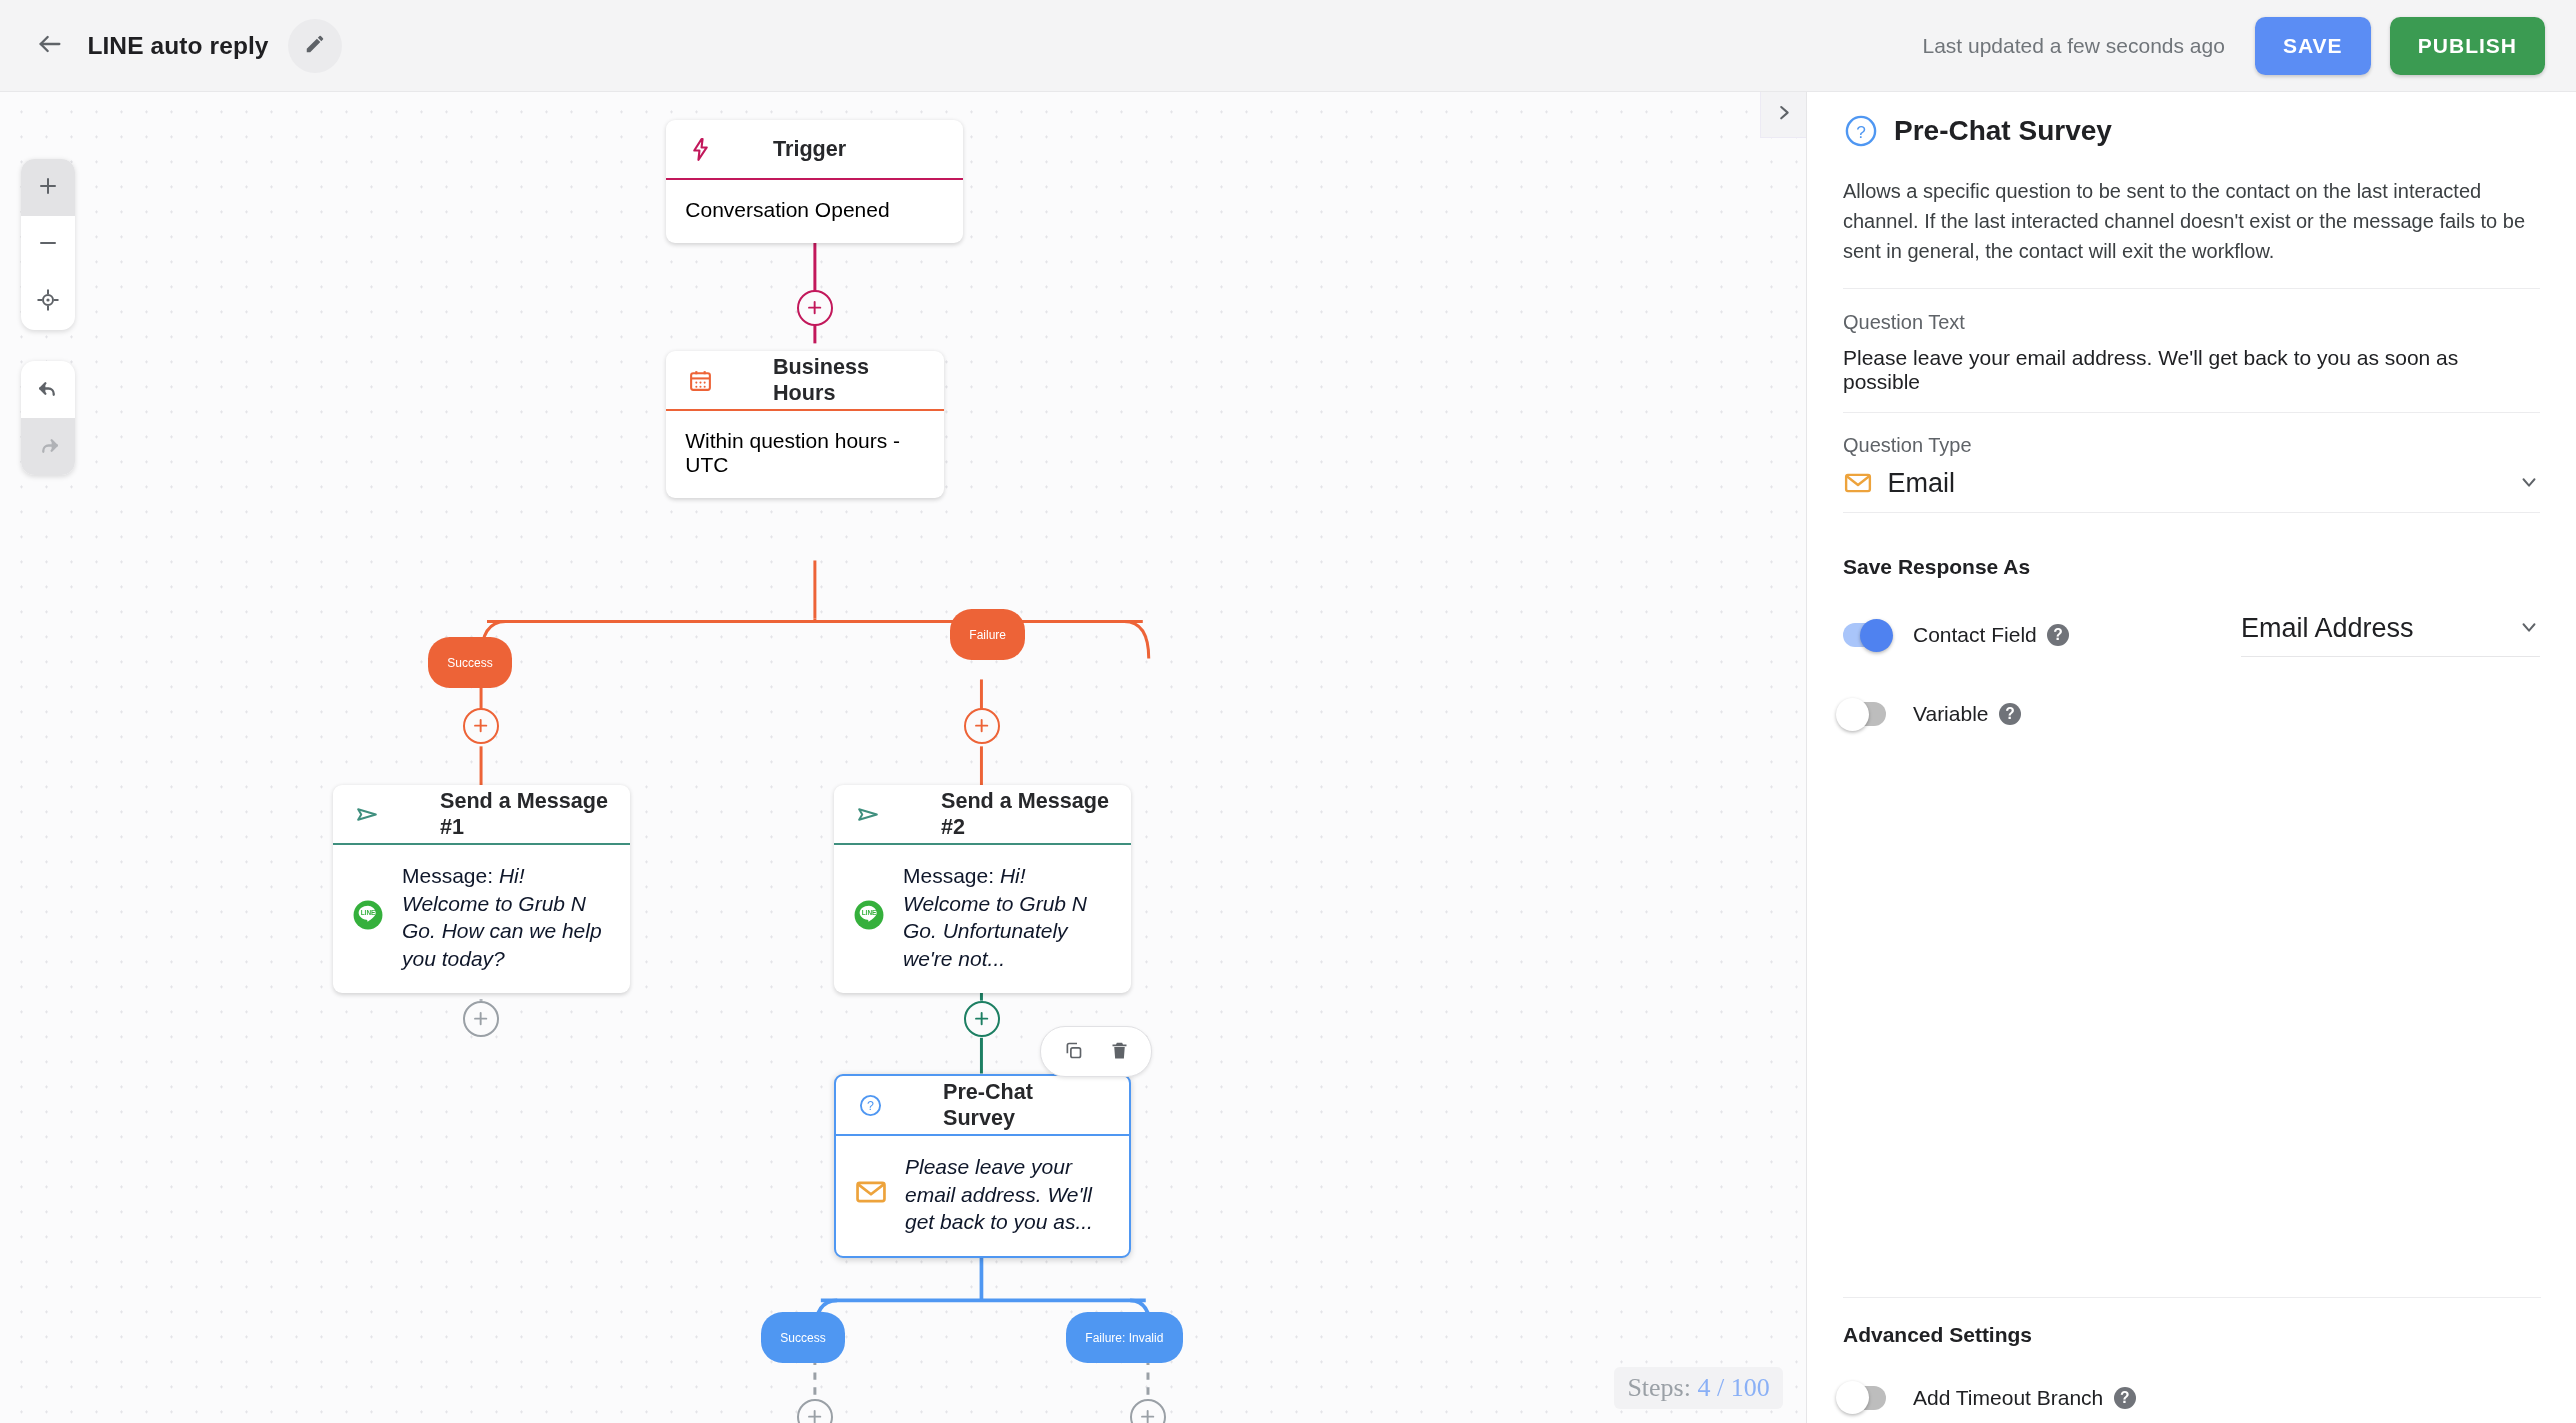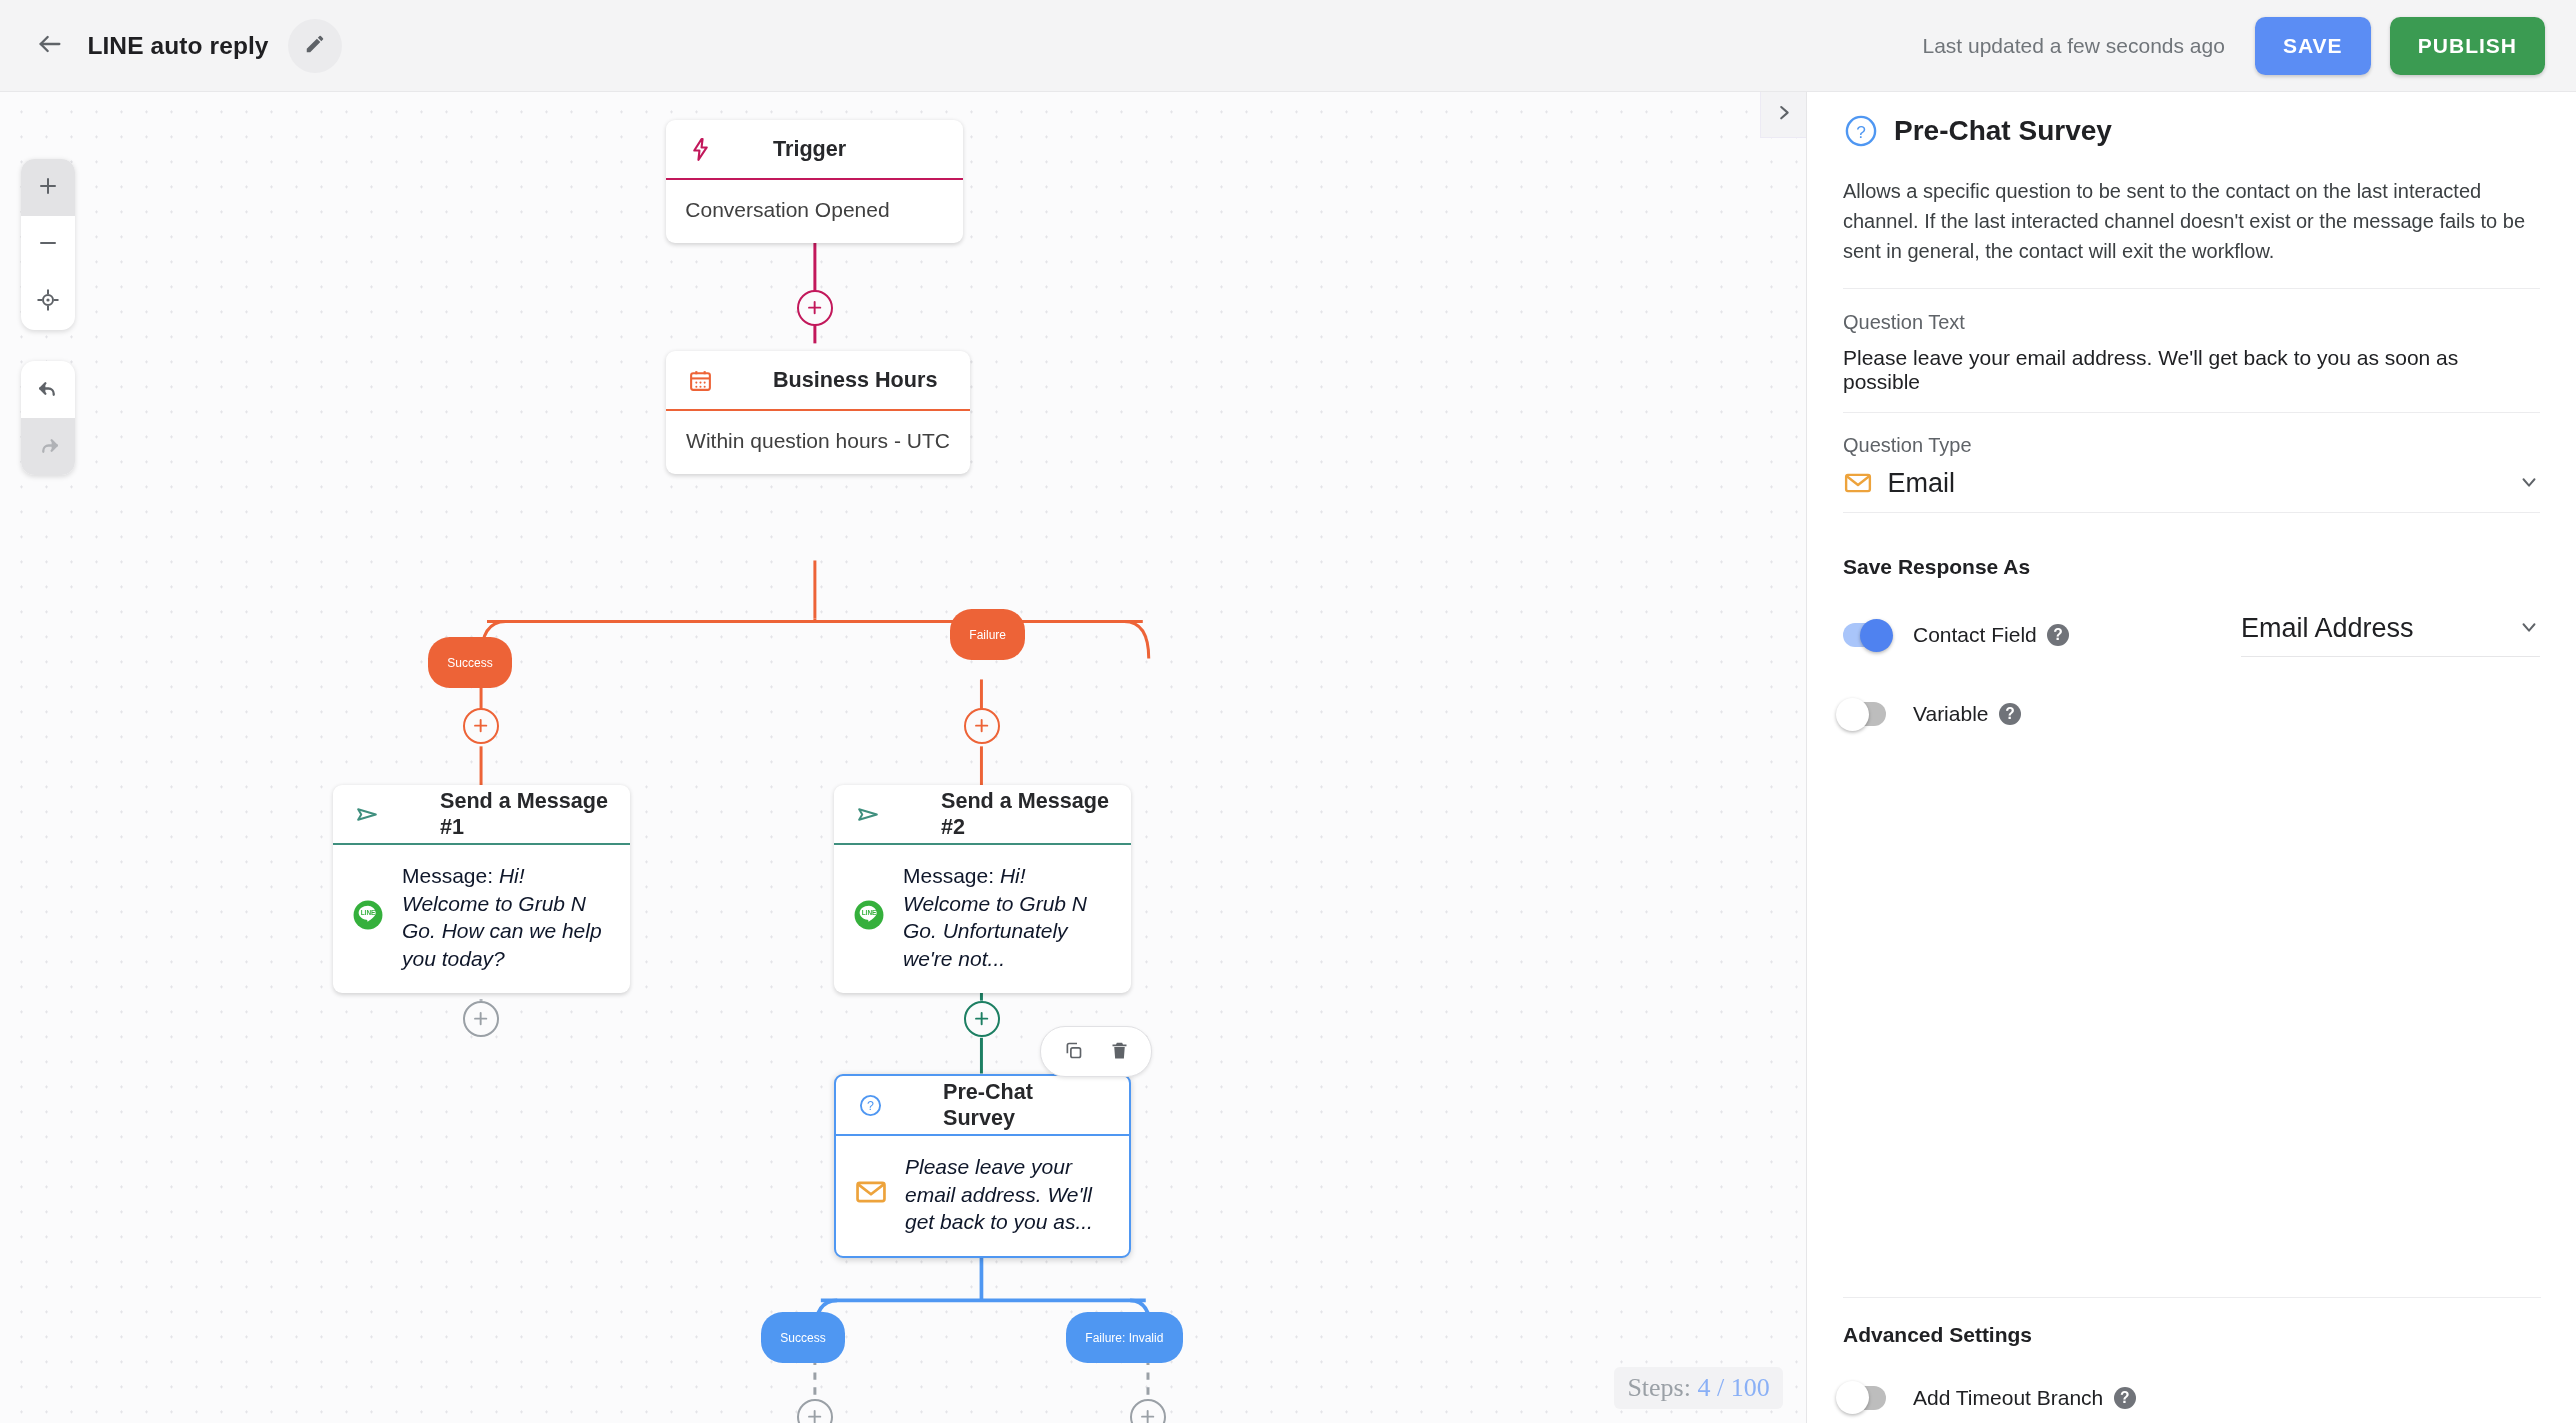--- a/index.html
+++ b/index.html
@@ -104,21 +104,21 @@
     display: flex; align-items: center; justify-content: center; flex: none;
   }
   .node-title { font-size: 21.6px; font-weight: 700; color: #27282b; }
   .node-rule { height: 2.2px; width: 100%; }
   .node-body {
     display: flex; align-items: center; padding: 16.4px 18px 19.3px 18px;
   }
   .node-body-ico { width: 39px; height: 39px; margin-right: 12px; flex: none; }
   .node-body-txt { font-size: 21px; color: #0f172a; line-height: 1.33; }
   .node-body-txt i { font-style: italic; }
-  .node-simple { font-size: 21px; color: #404040; padding: 18px 19.3px 21px 19.3px; }
+  .node-simple { font-size: 21px; color: #000000; padding: 18px 19.3px 21px 19.3px; }
 
   .node-sel { border: 2.2px solid #4f97f2; box-shadow: 0 1.5px 6.7px rgba(0,0,0,.18); }
 
   
   .node-actions {
     position: absolute; height: 51px; border-radius: 25px;
     background: #ffffff; border: 0.7px solid #e1e1e4;
     box-shadow: 0 1.5px 3.7px rgba(0,0,0,.10);
     display: flex; align-items: center; padding: 0 9px; z-index: 20;
   }
@@ -335,21 +335,21 @@
       <div class="node-simple">Conversation Opened</div>
     </div>
 
     <div class="plus plus-crimson" style="left:797px; top:198px;">
       <svg width="19.3" height="19.3" viewBox="0 0 24 24" stroke="#c2185b" stroke-width="2.4" stroke-linecap="round">
           <line x1="12" y1="5" x2="12" y2="19"></line>
           <line x1="5" y1="12" x2="19" y2="12"></line>
         </svg>
     </div>
 
-    <div class="node" style="left:666px; top:259px; width:304px;text-align:center;">
+    <div class="node" style="left:666px; top:259px; width:278px;">
       <div class="node-head">
         <span class="node-ico">
           <svg width="25" height="25" viewBox="0 0 24 24" fill="none" stroke="#ed6337" stroke-width="2">
               <rect x="3" y="5" width="18" height="16" rx="2"></rect>
               <line x1="3" y1="10" x2="21" y2="10"></line>
               <line x1="8" y1="3" x2="8" y2="6"></line>
               <line x1="16" y1="3" x2="16" y2="6"></line>
               <circle cx="8" cy="14" r="1" fill="#ed6337" stroke="none"></circle>
               <circle cx="12" cy="14" r="1" fill="#ed6337" stroke="none"></circle>
               <circle cx="16" cy="14" r="1" fill="#ed6337" stroke="none"></circle>

